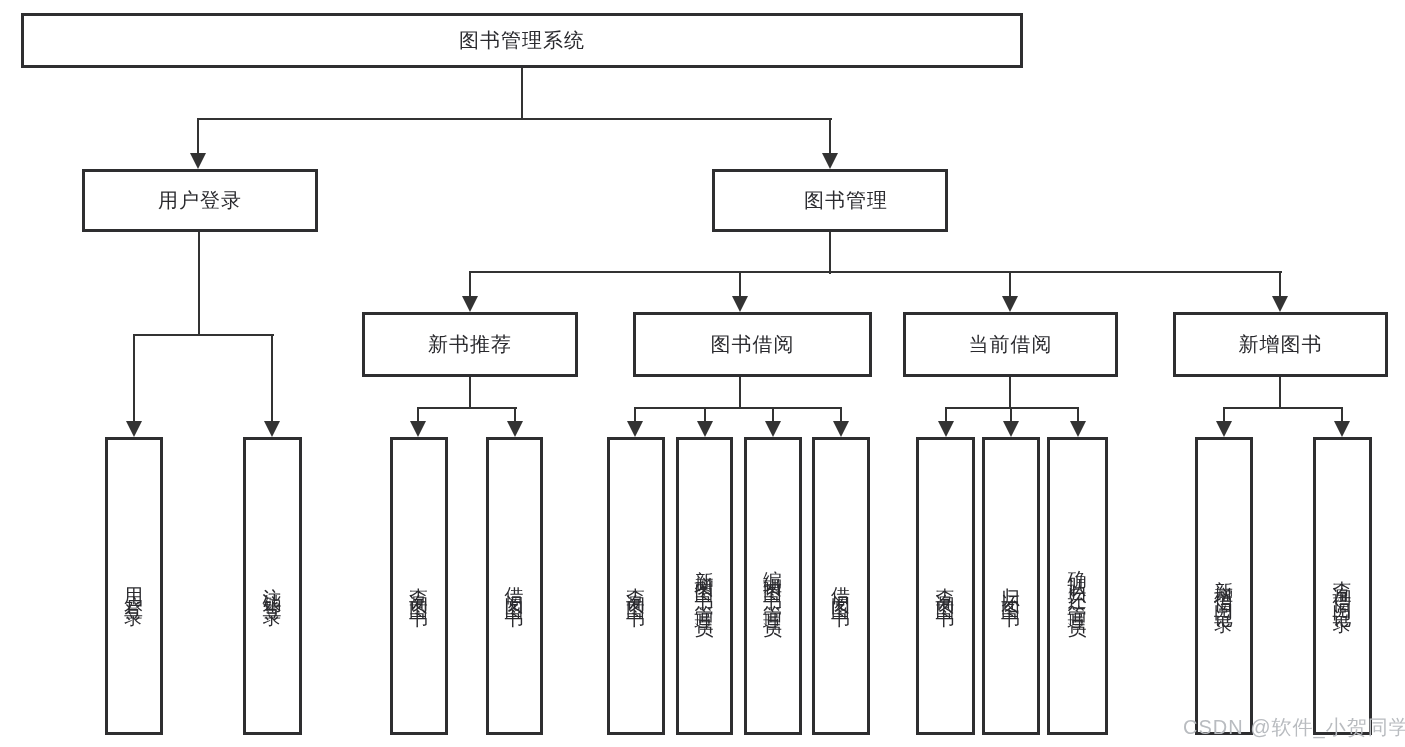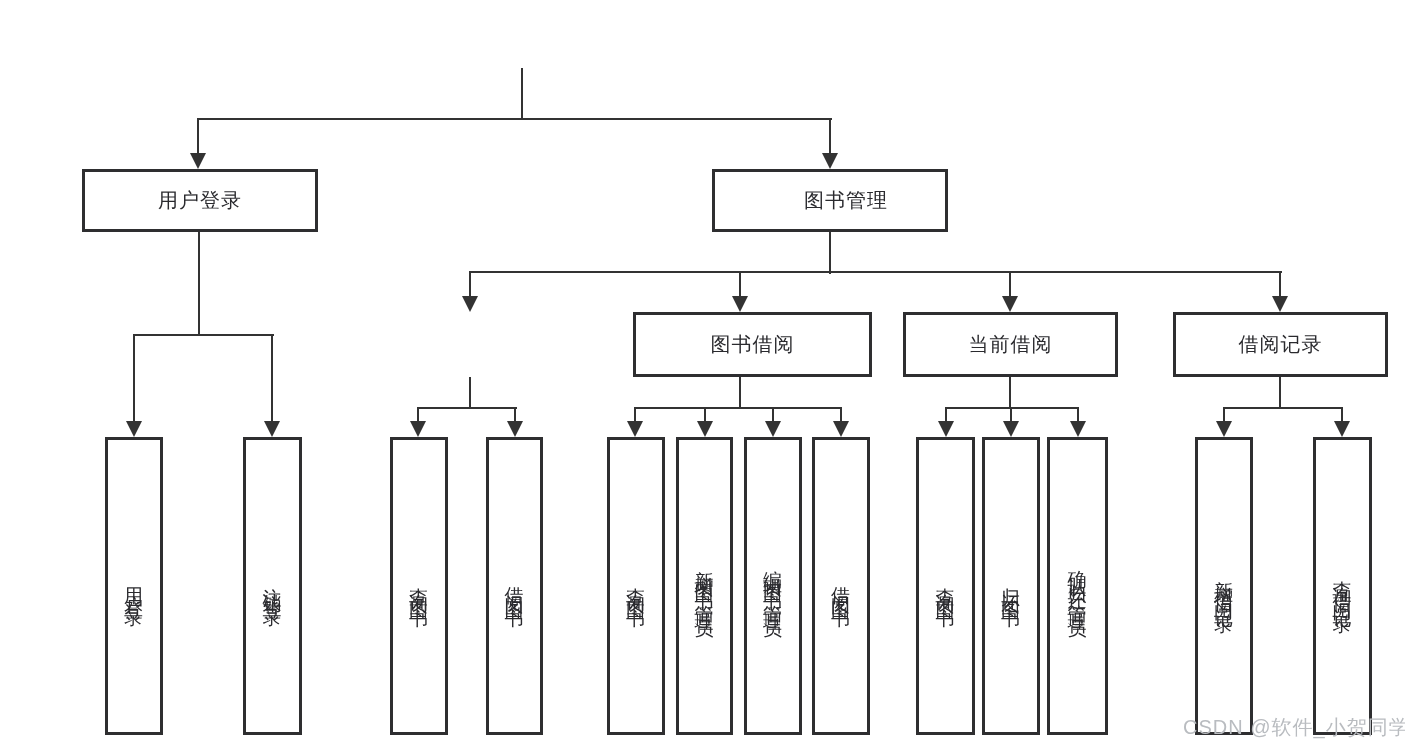--- a/index.html
+++ b/index.html
@@ -64,20 +64,21 @@
     color: #b9bcc0;
     z-index: 6;
     white-space: nowrap;
   }
 </style>
 </head>
 <body>
 
 <div class="canvas">
 
+  <div class="box" style="left:21px; top:13px; width:1002px; height:55px;">图书管理系统</div>
 
   <div class="vline" style="left:521px; top:68px; height:52px;"></div>
   <div class="hline" style="left:197px; top:118px; width:635px;"></div>
   <div class="vline" style="left:197px; top:118px; height:38px;"></div>
   <div class="arrow" style="left:190px; top:153px;"></div>
   <div class="vline" style="left:829px; top:118px; height:38px;"></div>
   <div class="arrow" style="left:822px; top:153px;"></div>
 
   <div class="box" style="left:82px; top:169px; width:236px; height:63px;">用户登录</div>
   <div class="box" style="left:712px; top:169px; width:236px; height:63px;padding-left:32px;">图书管理</div>
@@ -93,23 +94,24 @@
   <div class="hline" style="left:469px; top:271px; width:813px;"></div>
   <div class="vline" style="left:469px; top:271px; height:28px;"></div>
   <div class="arrow" style="left:462px; top:296px;"></div>
   <div class="vline" style="left:739px; top:271px; height:28px;"></div>
   <div class="arrow" style="left:732px; top:296px;"></div>
   <div class="vline" style="left:1009px; top:271px; height:28px;"></div>
   <div class="arrow" style="left:1002px; top:296px;"></div>
   <div class="vline" style="left:1279px; top:271px; height:28px;"></div>
   <div class="arrow" style="left:1272px; top:296px;"></div>
 
+  <div class="box" style="left:362px; top:312px; width:216px; height:65px;">新书推荐</div>
   <div class="box" style="left:633px; top:312px; width:239px; height:65px;">图书借阅</div>
   <div class="box" style="left:903px; top:312px; width:215px; height:65px;">当前借阅</div>
-  <div class="box" style="left:1173px; top:312px; width:215px; height:65px;">借阅记录</div>
+  <div class="box" style="left:1173px; top:312px; width:215px; height:65px;">新增图书</div>
 
   <div class="vline" style="left:469px; top:377px; height:32px;"></div>
   <div class="hline" style="left:417px; top:407px; width:100px;"></div>
   <div class="vline" style="left:417px; top:407px; height:16px;"></div>
   <div class="arrow" style="left:410px; top:421px;"></div>
   <div class="vline" style="left:514px; top:407px; height:16px;"></div>
   <div class="arrow" style="left:507px; top:421px;"></div>
 
   <div class="vline" style="left:739px; top:377px; height:32px;"></div>
   <div class="hline" style="left:634px; top:407px; width:208px;"></div>

